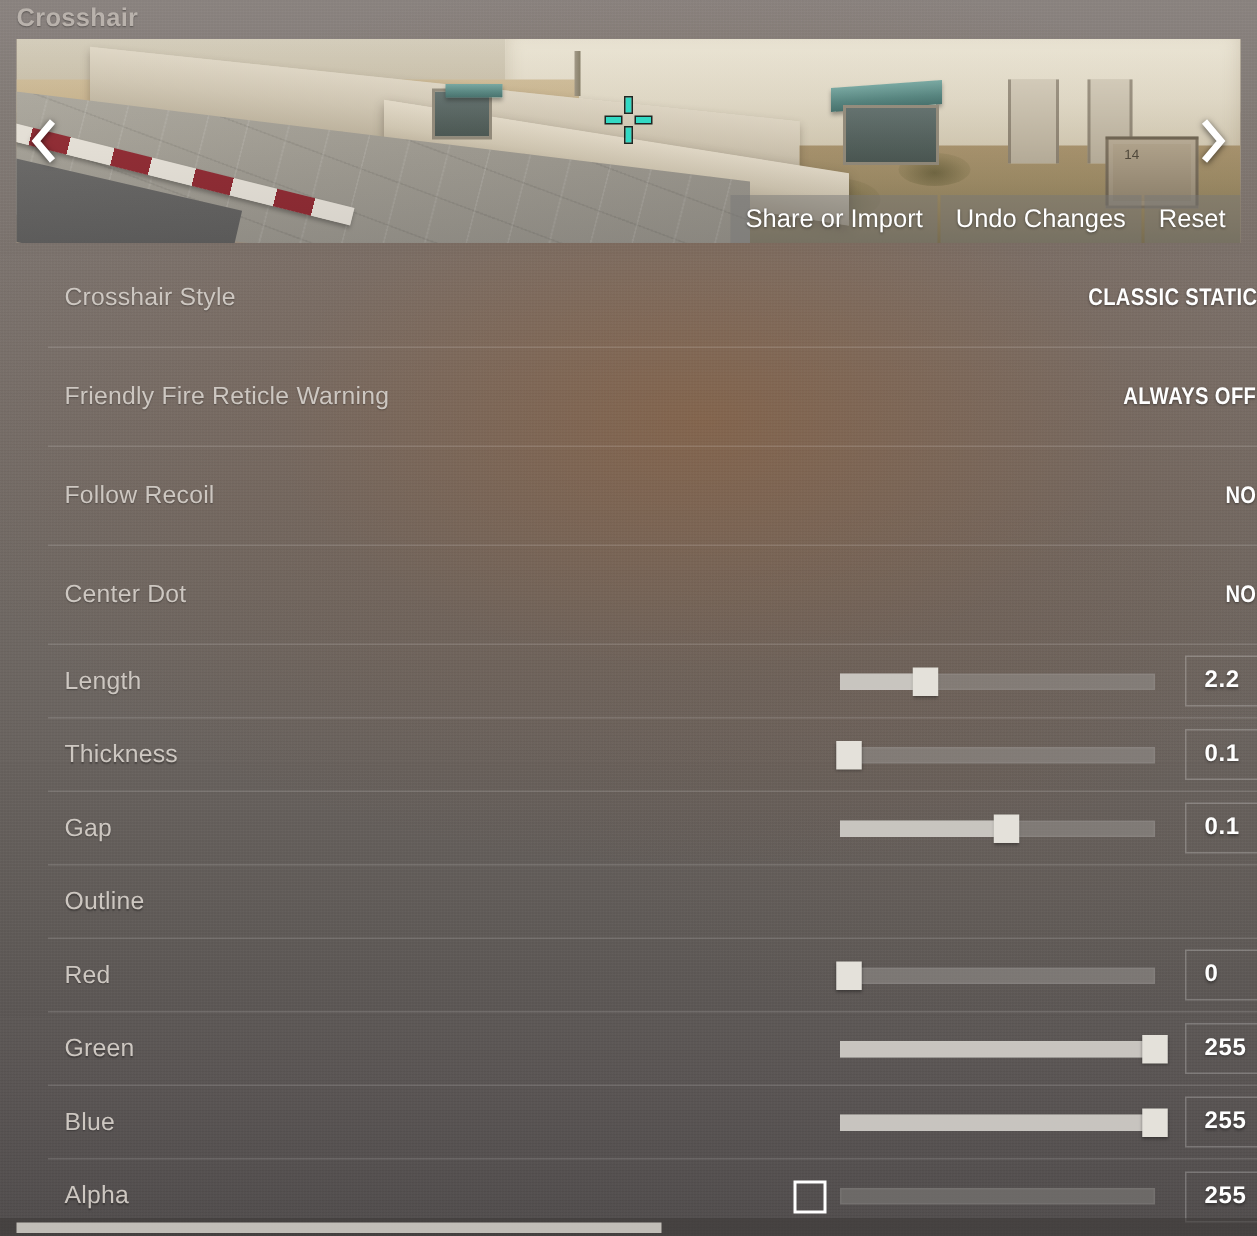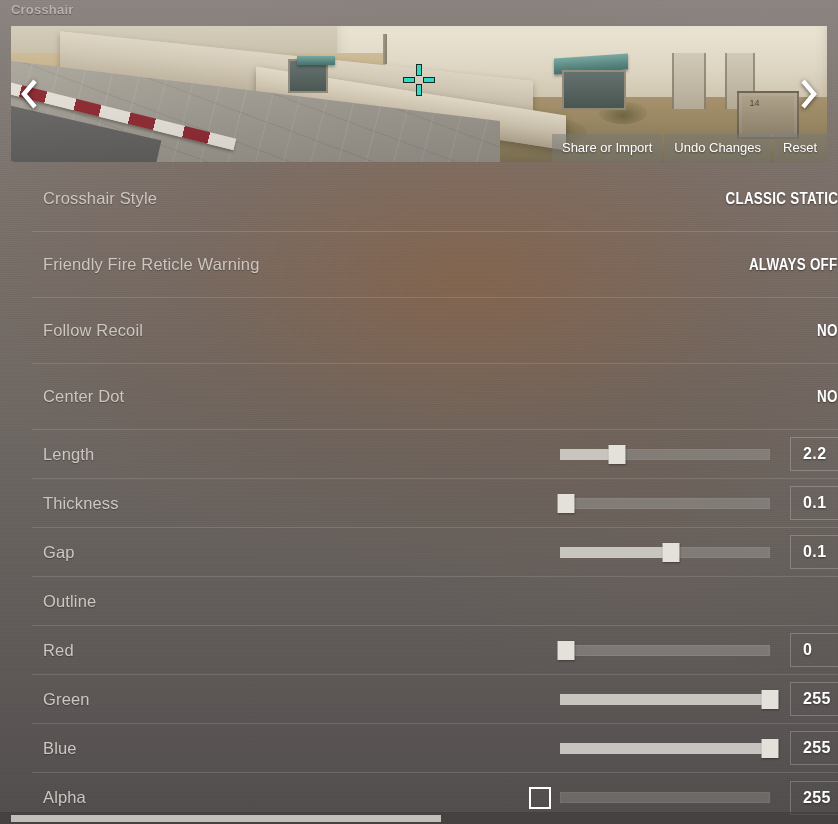--- a/index.html
+++ b/index.html
@@ -38,21 +38,21 @@
     background-image:
       repeating-linear-gradient(0deg, rgba(255,255,255,0.018) 0px, rgba(255,255,255,0.018) 1px, rgba(0,0,0,0.012) 1px, rgba(0,0,0,0.012) 2px),
       repeating-linear-gradient(90deg, rgba(255,255,255,0.012) 0px, rgba(255,255,255,0.012) 1px, rgba(0,0,0,0.008) 1px, rgba(0,0,0,0.008) 2px);
   }
 
   
   .page-title {
     position: absolute;
     left: 11px;
     top: 2px;
-    font-size: 13px;
+    font-size: 17px;
     font-weight: bold;
     letter-spacing: 0.2px;
     color: #b9b2ac;
     text-shadow: 0 1px 1px rgba(0,0,0,0.35);
     z-index: 5;
   }
 
   
   .preview {
     position: absolute;
@@ -210,21 +210,21 @@
     position: absolute;
     right: 0px;
     bottom: 0px;
     display: flex;
     align-items: flex-end;
     z-index: 8;
   }
   .pa-btn {
     background: rgba(120, 120, 120, 0.48);
     color: #ffffff;
-    font-size: 13px;
+    font-size: 17px;
     line-height: 1;
     padding: 7px 10px 8px 10px;
     white-space: nowrap;
     cursor: pointer;
     text-shadow: 0 1px 2px rgba(0,0,0,0.45);
     margin-left: 2px;
   }
 
   
   .settings {

